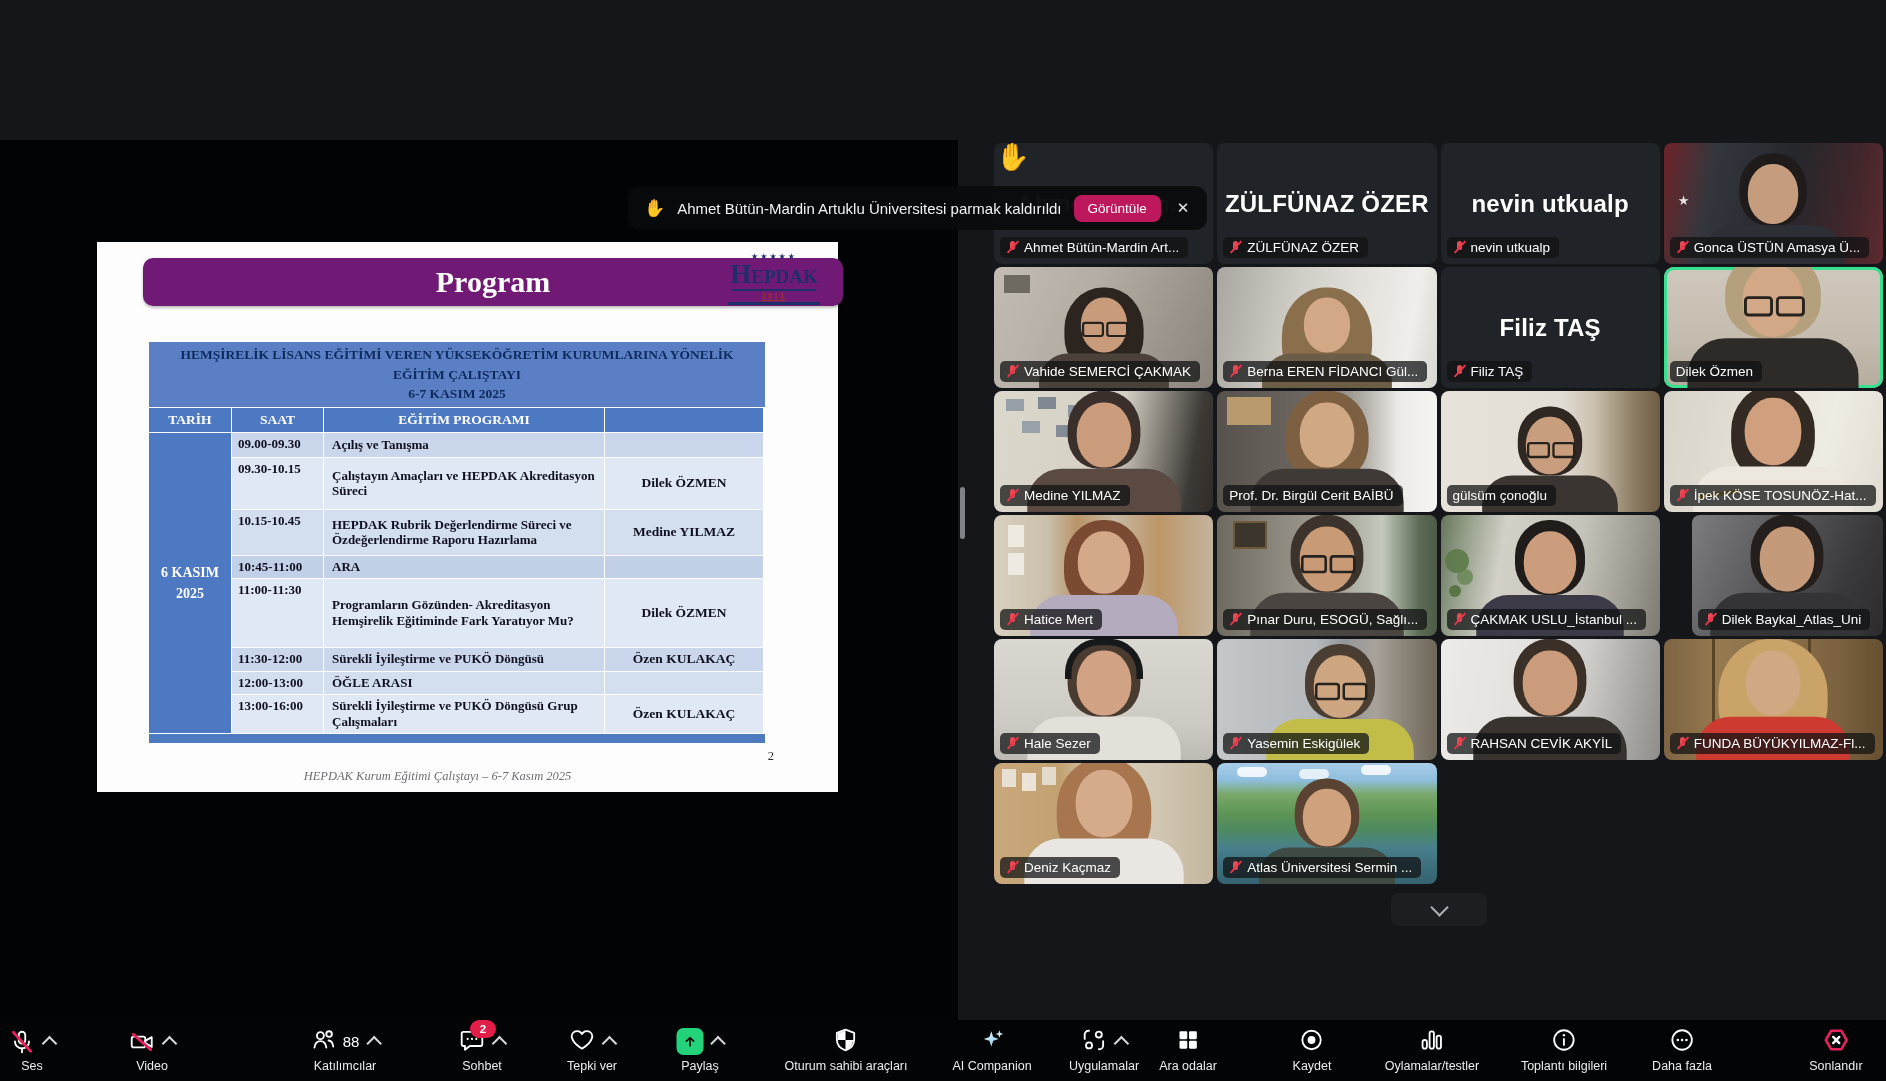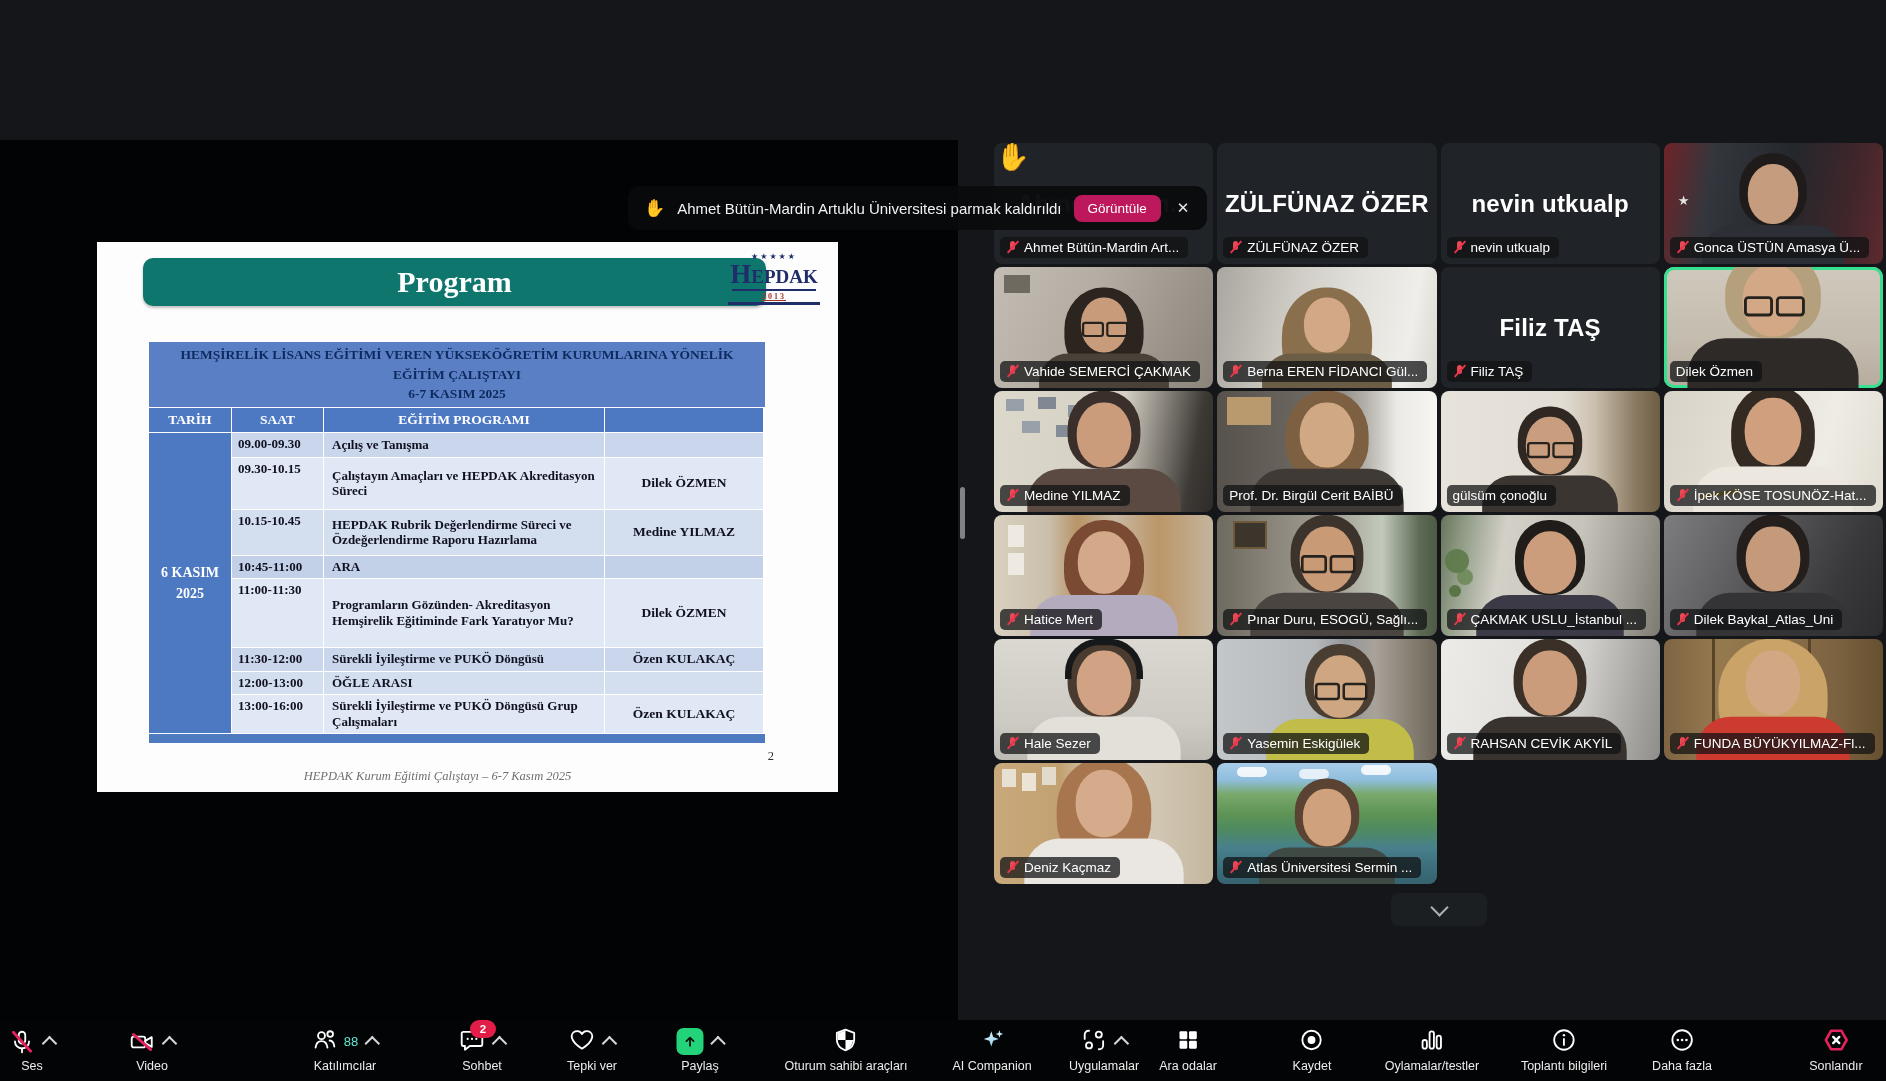--- a/index.html
+++ b/index.html
@@ -3,21 +3,21 @@
 <meta charset="utf-8">
 <style>
   html,body{margin:0;padding:0;background:#000;}
   .app{position:relative;width:1886px;height:1081px;background:#141619;overflow:hidden;
        font-family:"Liberation Sans",sans-serif;color:#fff;}
 
   
   .share{position:absolute;left:0;top:140px;width:958px;height:880px;background:#020304;}
   .slide{position:absolute;left:97px;top:102px;width:741px;height:550px;background:#fdfdfd;
          font-family:"Liberation Serif",serif;color:#101020;}
-  .pbar{position:absolute;left:46px;top:16px;width:623px;height:48px;background:#0f766e;border-radius:10px;
+  .pbar{position:absolute;left:46px;top:16px;width:700px;height:48px;background:#701a75;border-radius:10px;
         display:flex;align-items:center;justify-content:center;box-shadow:0 2px 3px rgba(0,0,0,.25);}
   .pbar span{color:#fff;font-size:30px;font-weight:700;}
   .logo{position:absolute;right:18px;top:10px;width:92px;text-align:center;color:#1f2d69;}
   .logo .stars{font-size:8px;letter-spacing:2px;color:#1f2d69;}
   .logo .word{font-weight:700;font-size:19px;line-height:1;}
   .logo .word .h{font-size:27px;}
   .logo .l1{height:2px;background:#1f2d69;margin:1px 4px 0;}
   .logo .yr{font-size:8px;letter-spacing:2px;color:#a23427;font-weight:700;margin:1px 0;text-decoration:underline;}
   .logo .l2{height:3px;background:#1f2d69;margin:0 0 0;}
 
@@ -113,21 +113,21 @@
   .t-hatice::before{content:"";position:absolute;left:14px;top:10px;width:16px;height:22px;background:#eeeae2;
      box-shadow:0 28px 0 #eeeae2;}
   .t-hatice .person{--hair:#7a4a33;--hw:64px;--hh:72px;--skin:#d4a98a;--cloth:#b5abbe;--s:1.25;}
   .t-pinar{background:linear-gradient(90deg,#6e6a60 0%,#8e8a80 30%,#a5a196 55%,#c2cabc 75%,#5d6b55 92%,#4d5a45 100%);}
   .t-pinar::before{content:"";position:absolute;left:16px;top:6px;width:30px;height:24px;background:#3c352c;border:2px solid #6e5a3a;}
   .t-pinar .person{--hair:#3c332c;--skin:#c89a76;--cloth:#4a4540;--s:1.3;}
   .t-yuslu{background:linear-gradient(100deg,#68755c 0%,#8e9a84 10%,#d3d0c8 28%,#c6c3bb 60%,#9b9890 85%,#7d7a72 100%);}
   .t-yuslu::before{content:"";position:absolute;left:4px;top:34px;width:24px;height:24px;border-radius:50%;
      background:#5d7a4a;box-shadow:8px 16px 0 -4px #6e8a5a,-2px 30px 0 -6px #54703f;opacity:.9;}
   .t-yuslu .person{--hair:#201c1a;--skin:#cb9d7d;--cloth:#3c3a46;--s:1.25;}
-  .t-dbaykal{background:linear-gradient(115deg,#7d7d7f 0%,#59595b 40%,#39393b 75%,#2c2c2e 100%);}
+  .t-dbaykal{background:linear-gradient(115deg,#7d7d7f 0%,#59595b 40%,#39393b 75%,#2c2c2e 100%);margin-left:28px;}
   .t-dbaykal .person{--hair:#241f1d;--skin:#c59a7b;--cloth:#343436;--s:1.3;}
   .t-hale{background:linear-gradient(180deg,#dbd7d1 0%,#cdc9c3 70%,#bdb9b3 100%);}
   .t-hale .person{--hair:#4a3b30;--skin:#d1a384;--cloth:#e3e0da;--s:1.3;}
   .t-yesk{background:linear-gradient(90deg,#c3c7ca 0%,#b5b9bc 45%,#93979a 58%,#a8a29a 72%,#857e72 88%,#6e6759 100%);}
   .t-yesk .person{--hair:#4a3e33;--skin:#cfa682;--cloth:#c2bc49;--s:1.25;left:56%;}
   .t-rahsan{background:linear-gradient(100deg,#ecebe8 0%,#e2e1de 40%,#cfcecb 62%,#a7a6a3 85%,#8e8d8a 100%);border-radius:8px;}
   .t-rahsan .person{--hair:#3b3028;--skin:#cb9c7c;--cloth:#38332f;--s:1.3;}
   .t-funda{background:linear-gradient(90deg,#7e6443 0%,#95794f 25%,#8a6f48 55%,#7a6140 80%,#66502f 100%);}
   .t-funda::before{content:"";position:absolute;left:22%;top:0;width:3px;height:100%;background:#5a4428;box-shadow:96px 0 0 #5a4428;}
   .t-funda .person{--hair:#c9a368;--hw:84px;--hh:88px;--skin:#d2a884;--cloth:#cc3a30;--s:1.3;}
@@ -160,21 +160,21 @@
   .ti{position:absolute;top:5px;transform:translateX(-50%);text-align:center;cursor:pointer;}
   .irow{height:33px;display:flex;align-items:center;justify-content:center;gap:9px;}
   .icnwrap{position:relative;display:flex;align-items:center;gap:6px;}
   .tlabel{font-size:12.5px;color:#eceded;margin-top:1px;white-space:nowrap;}
   .ti svg{width:26px;height:26px;stroke:#fff;fill:none;stroke-width:1.7;stroke-linecap:round;stroke-linejoin:round;}
   .ti svg .slash{stroke:#e5215e;stroke-width:2.6;}
   .ti svg .dot{fill:#fff;stroke:none;}
   .ti svg .f{fill:#fff;stroke:none;}
   .chev{width:9px;height:9px;border-left:2px solid #d4d6d8;border-top:2px solid #d4d6d8;
         transform:rotate(45deg);margin-top:3px;flex:none;}
-  .count{font-size:13px;color:#5eead4;}
+  .count{font-size:15px;color:#ffffff;}
   .badge{position:absolute;top:-7px;right:-11px;min-width:18px;height:18px;border-radius:9px;background:#e11d48;
          color:#fff;font-size:11.5px;font-weight:700;display:flex;align-items:center;justify-content:center;padding:0 4px;}
   .shareic{width:27px;height:27px;background:#23d37a;border-radius:7px;display:flex;align-items:center;justify-content:center;}
   .shareic svg{width:17px;height:17px;stroke:#07140c;stroke-width:2.6;}
 </style>
 </head>
 <body>
 
 <div class="app">
 

